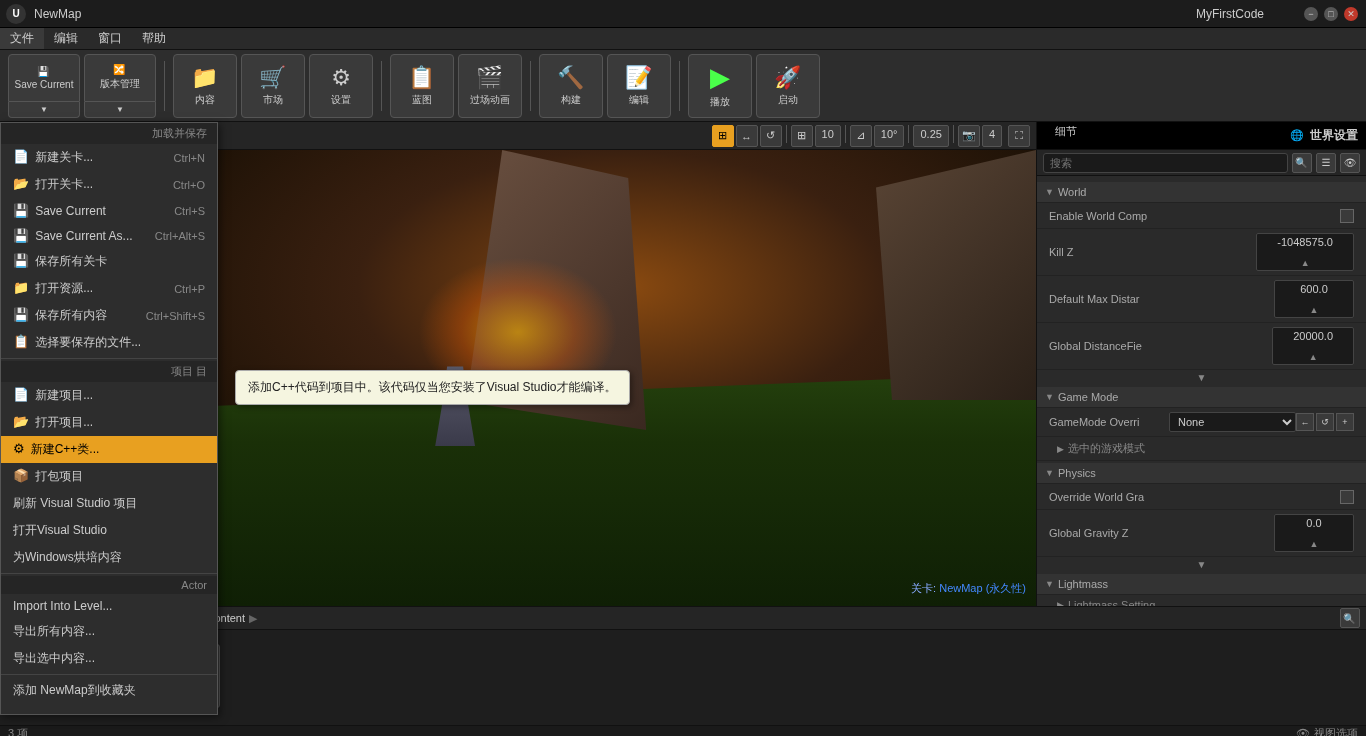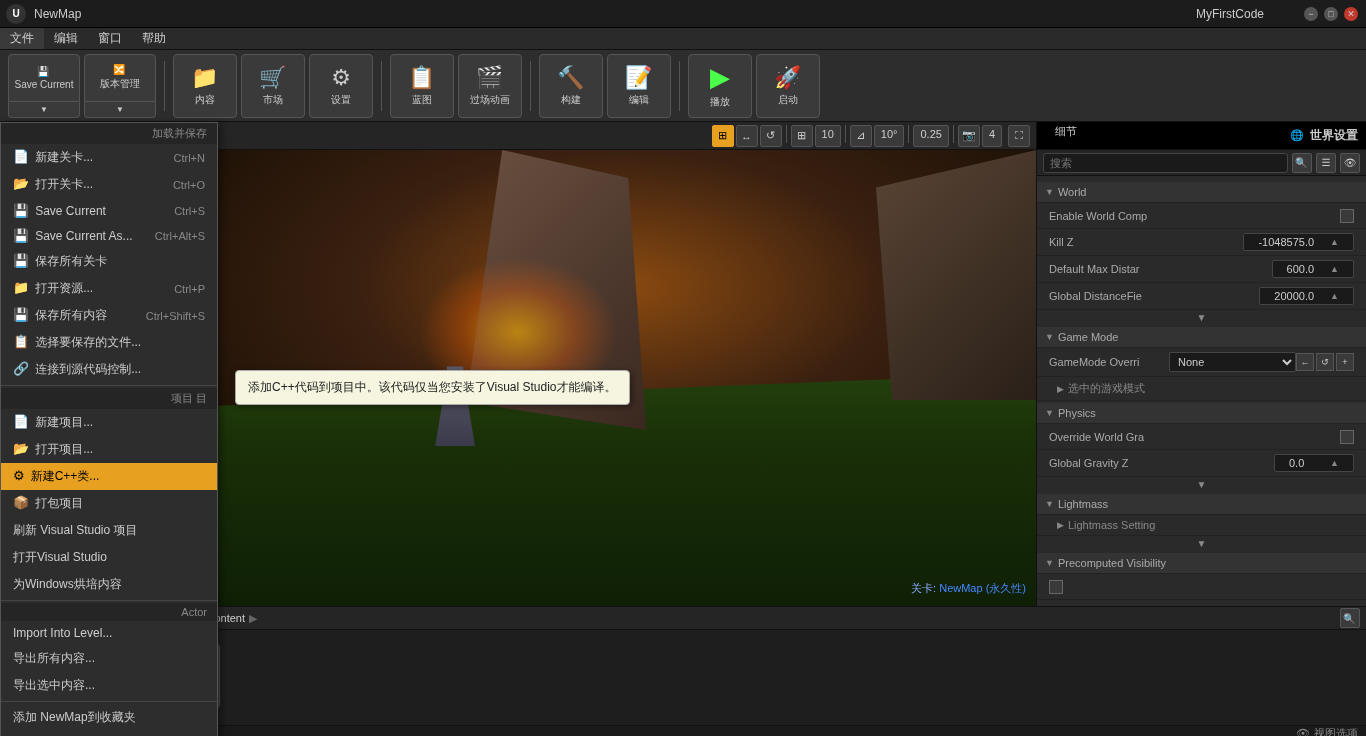--- a/index.html
+++ b/index.html
@@ -450,29 +450,30 @@
     .prop-label {
       color: #aaa;
       font-size: 11px;
       flex: 1;
       min-width: 120px;
     }
     .prop-value {
       background: #1a1a1a;
       border: 1px solid #444;
       border-radius: 2px;
-      padding: 2px 14px;
+      padding: 2px 20px;
       color: #ccc;
       font-size: 11px;
       min-width: 80px;
       text-align: right;
       display: flex;
       align-items: center;
       justify-content: space-between;
-      gap: 16px;
+      gap: 10px;
+      flex-direction: column;
     }
     .prop-value .arr { color: #888; font-size: 9px; }
     .prop-checkbox {
       width: 14px;
       height: 14px;
       background: #3a3a3a;
       border: 1px solid #666;
       display: flex;
       align-items: center;
       justify-content: center;
@@ -941,23 +942,20 @@
     <span><span class="icon-l">📁</span>打开资源...</span>
     <span class="shortcut">Ctrl+P</span>
   </div>
   <div class="left-overlay-item">
     <span><span class="icon-l">💾</span>保存所有内容</span>
     <span class="shortcut">Ctrl+Shift+S</span>
   </div>
   <div class="left-overlay-item">
     <span><span class="icon-l">📋</span>选择要保存的文件...</span>
   </div>
-  <div class="left-overlay-item">
-    <span><span class="icon-l">🔗</span>连接到源代码控制...</span>
-  </div>
 
   <div class="left-overlay-sep"></div>
   <div class="left-overlay-section-header">项目 目</div>
 
   <div class="left-overlay-item">
     <span><span class="icon-l">📄</span>新建项目...</span>
   </div>
   <div class="left-overlay-item">
     <span><span class="icon-l">📂</span>打开项目...</span>
   </div>

